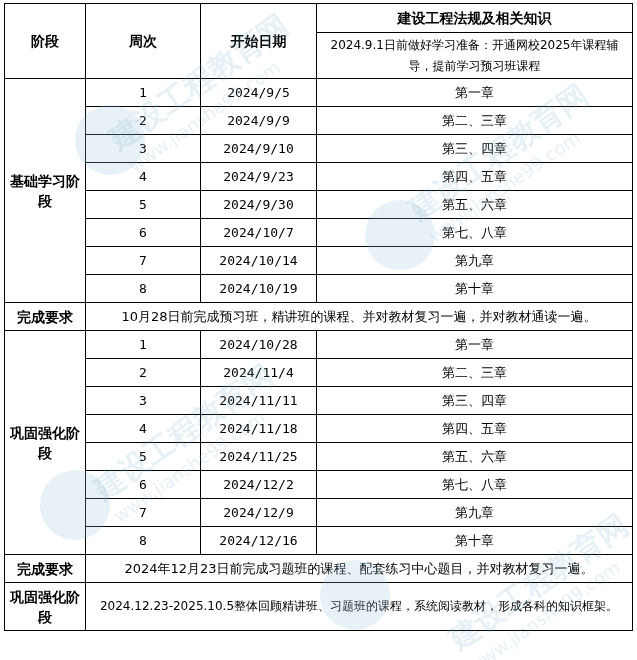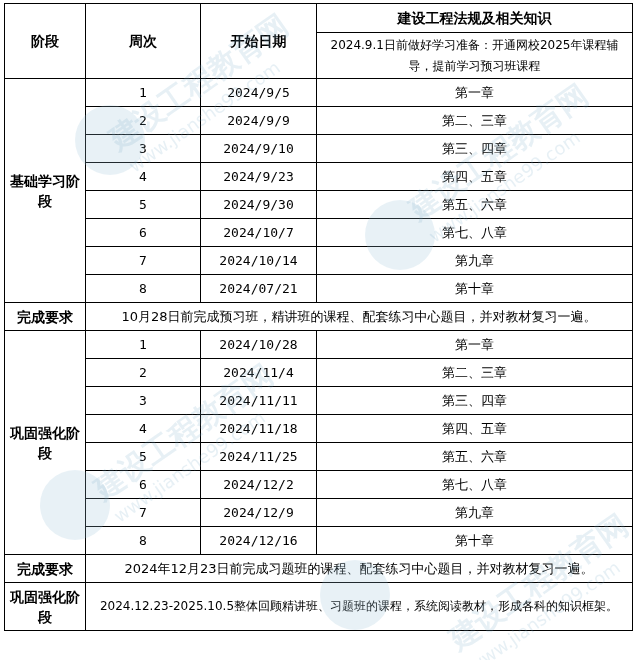--- a/index.html
+++ b/index.html
@@ -72,26 +72,26 @@
     <td class="mono">2024/10/7</td>
     <td>第七、八章</td>
   </tr>
   <tr class="row">
     <td class="mono">7</td>
     <td class="mono">2024/10/14</td>
     <td>第九章</td>
   </tr>
   <tr class="row">
     <td class="mono">8</td>
-    <td class="mono">2024/07/21</td>
+    <td class="mono">2024/10/19</td>
     <td>第十章</td>
   </tr>
   <tr class="row">
     <td class="bold">完成要求</td>
-    <td colspan="3">10月28日前完成预习班，精讲班的课程、配套练习中心题目，并对教材复习一遍。</td>
+    <td colspan="3">10月28日前完成预习班，精讲班的课程、并对教材复习一遍，并对教材通读一遍。</td>
   </tr>
 
   <tr class="row">
     <td rowspan="8" class="bold"><span>巩固强化阶段</span></td>
     <td class="mono">1</td>
     <td class="mono">2024/10/28</td>
     <td>第一章</td>
   </tr>
   <tr class="row">
     <td class="mono">2</td>

